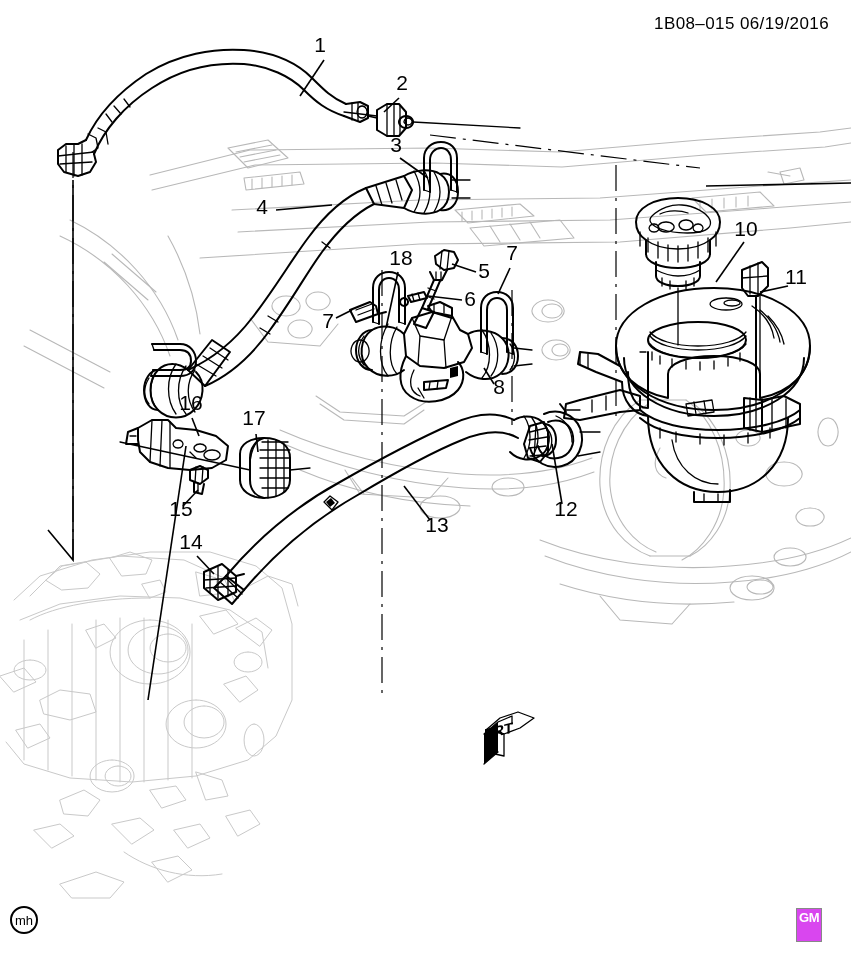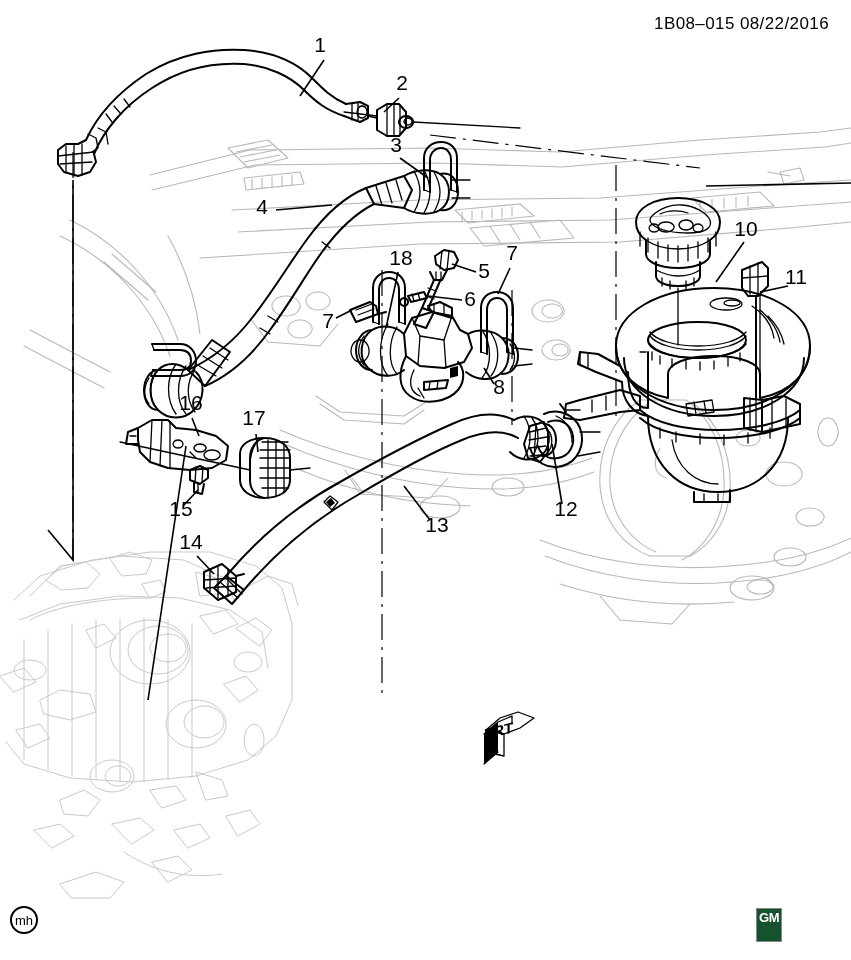--- a/index.html
+++ b/index.html
@@ -35,25 +35,25 @@
     width: 851px;
     height: 960px;
   }
   .callout-label {
     font-size: 21px;
     fill: #000;
     font-family: "Liberation Sans", sans-serif;
   }
   #gm-logo {
     position: absolute;
-    left: 756px;
+    left: 796px;
     top: 908px;
     width: 26px;
     height: 34px;
-    background: #14532d;
+    background: #d946ef;
     border: 1px solid #888;
     box-sizing: border-box;
     display: flex;
     flex-direction: column;
     align-items: center;
     justify-content: flex-start;
     padding-top: 2px;
     gap: 40px;
   }
   #gm-logo .gm-text {
@@ -106,21 +106,21 @@
     color: #000;
     letter-spacing: 0px;
     transform: skewY(-14deg);
   }
 </style>
 </head>
 <body>
 
 <div id="page">
 
-  <div id="header-text">1B08–015  08/22/2016</div>
+  <div id="header-text">1B08–015  06/19/2016</div>
 
   <svg id="drawing" viewBox="0 0 851 960">
 
     <defs>
       <style>
         .ln      { fill:none; stroke:#000; stroke-width:2;   stroke-linecap:round; stroke-linejoin:round; }
         .lnthin  { fill:none; stroke:#000; stroke-width:1.3; stroke-linecap:round; stroke-linejoin:round; }
         .lnthick { fill:none; stroke:#000; stroke-width:2.6; stroke-linecap:round; stroke-linejoin:round; }
         .ghost   { fill:none; stroke:#b8b8b8; stroke-width:1.1; stroke-linecap:round; stroke-linejoin:round; }
         .ghost2  { fill:none; stroke:#c9c9c9; stroke-width:1;   stroke-linecap:round; stroke-linejoin:round; }

